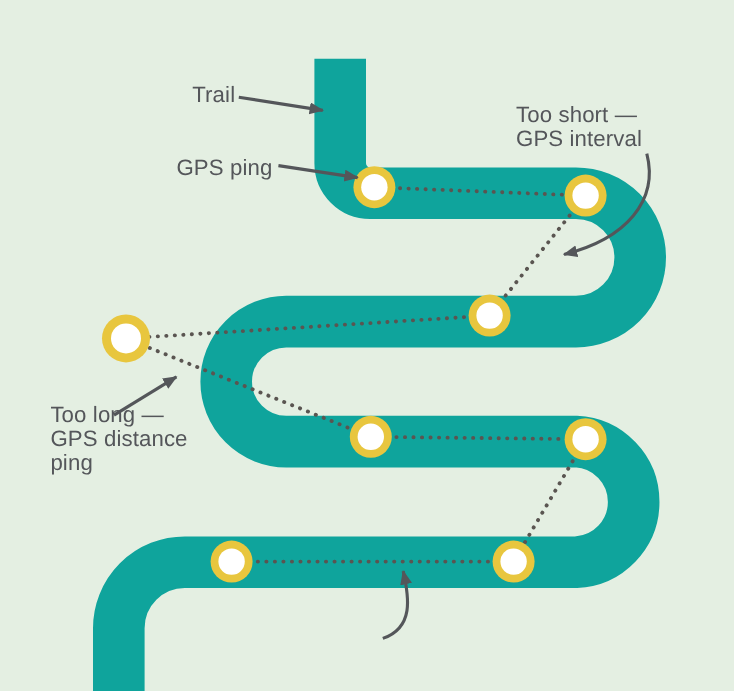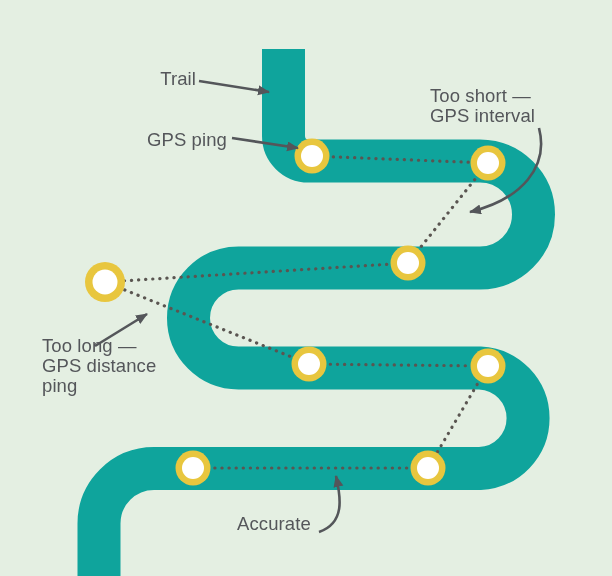--- a/index.html
+++ b/index.html
@@ -142,16 +142,15 @@
 
   <div class="label right" style="left:96px; top:98px; width:131px;">GPS ping</div>
 
   <div class="label" style="left:42px; top:304px;">
     <div>Too long —</div>
     <div>GPS distance</div>
     <div>ping</div>
   </div>
 
   <div class="label" style="left:237px; top:482px;">
-    <div>Accurate</div>
   </div>
 
 </div>
 
 </body></html>

